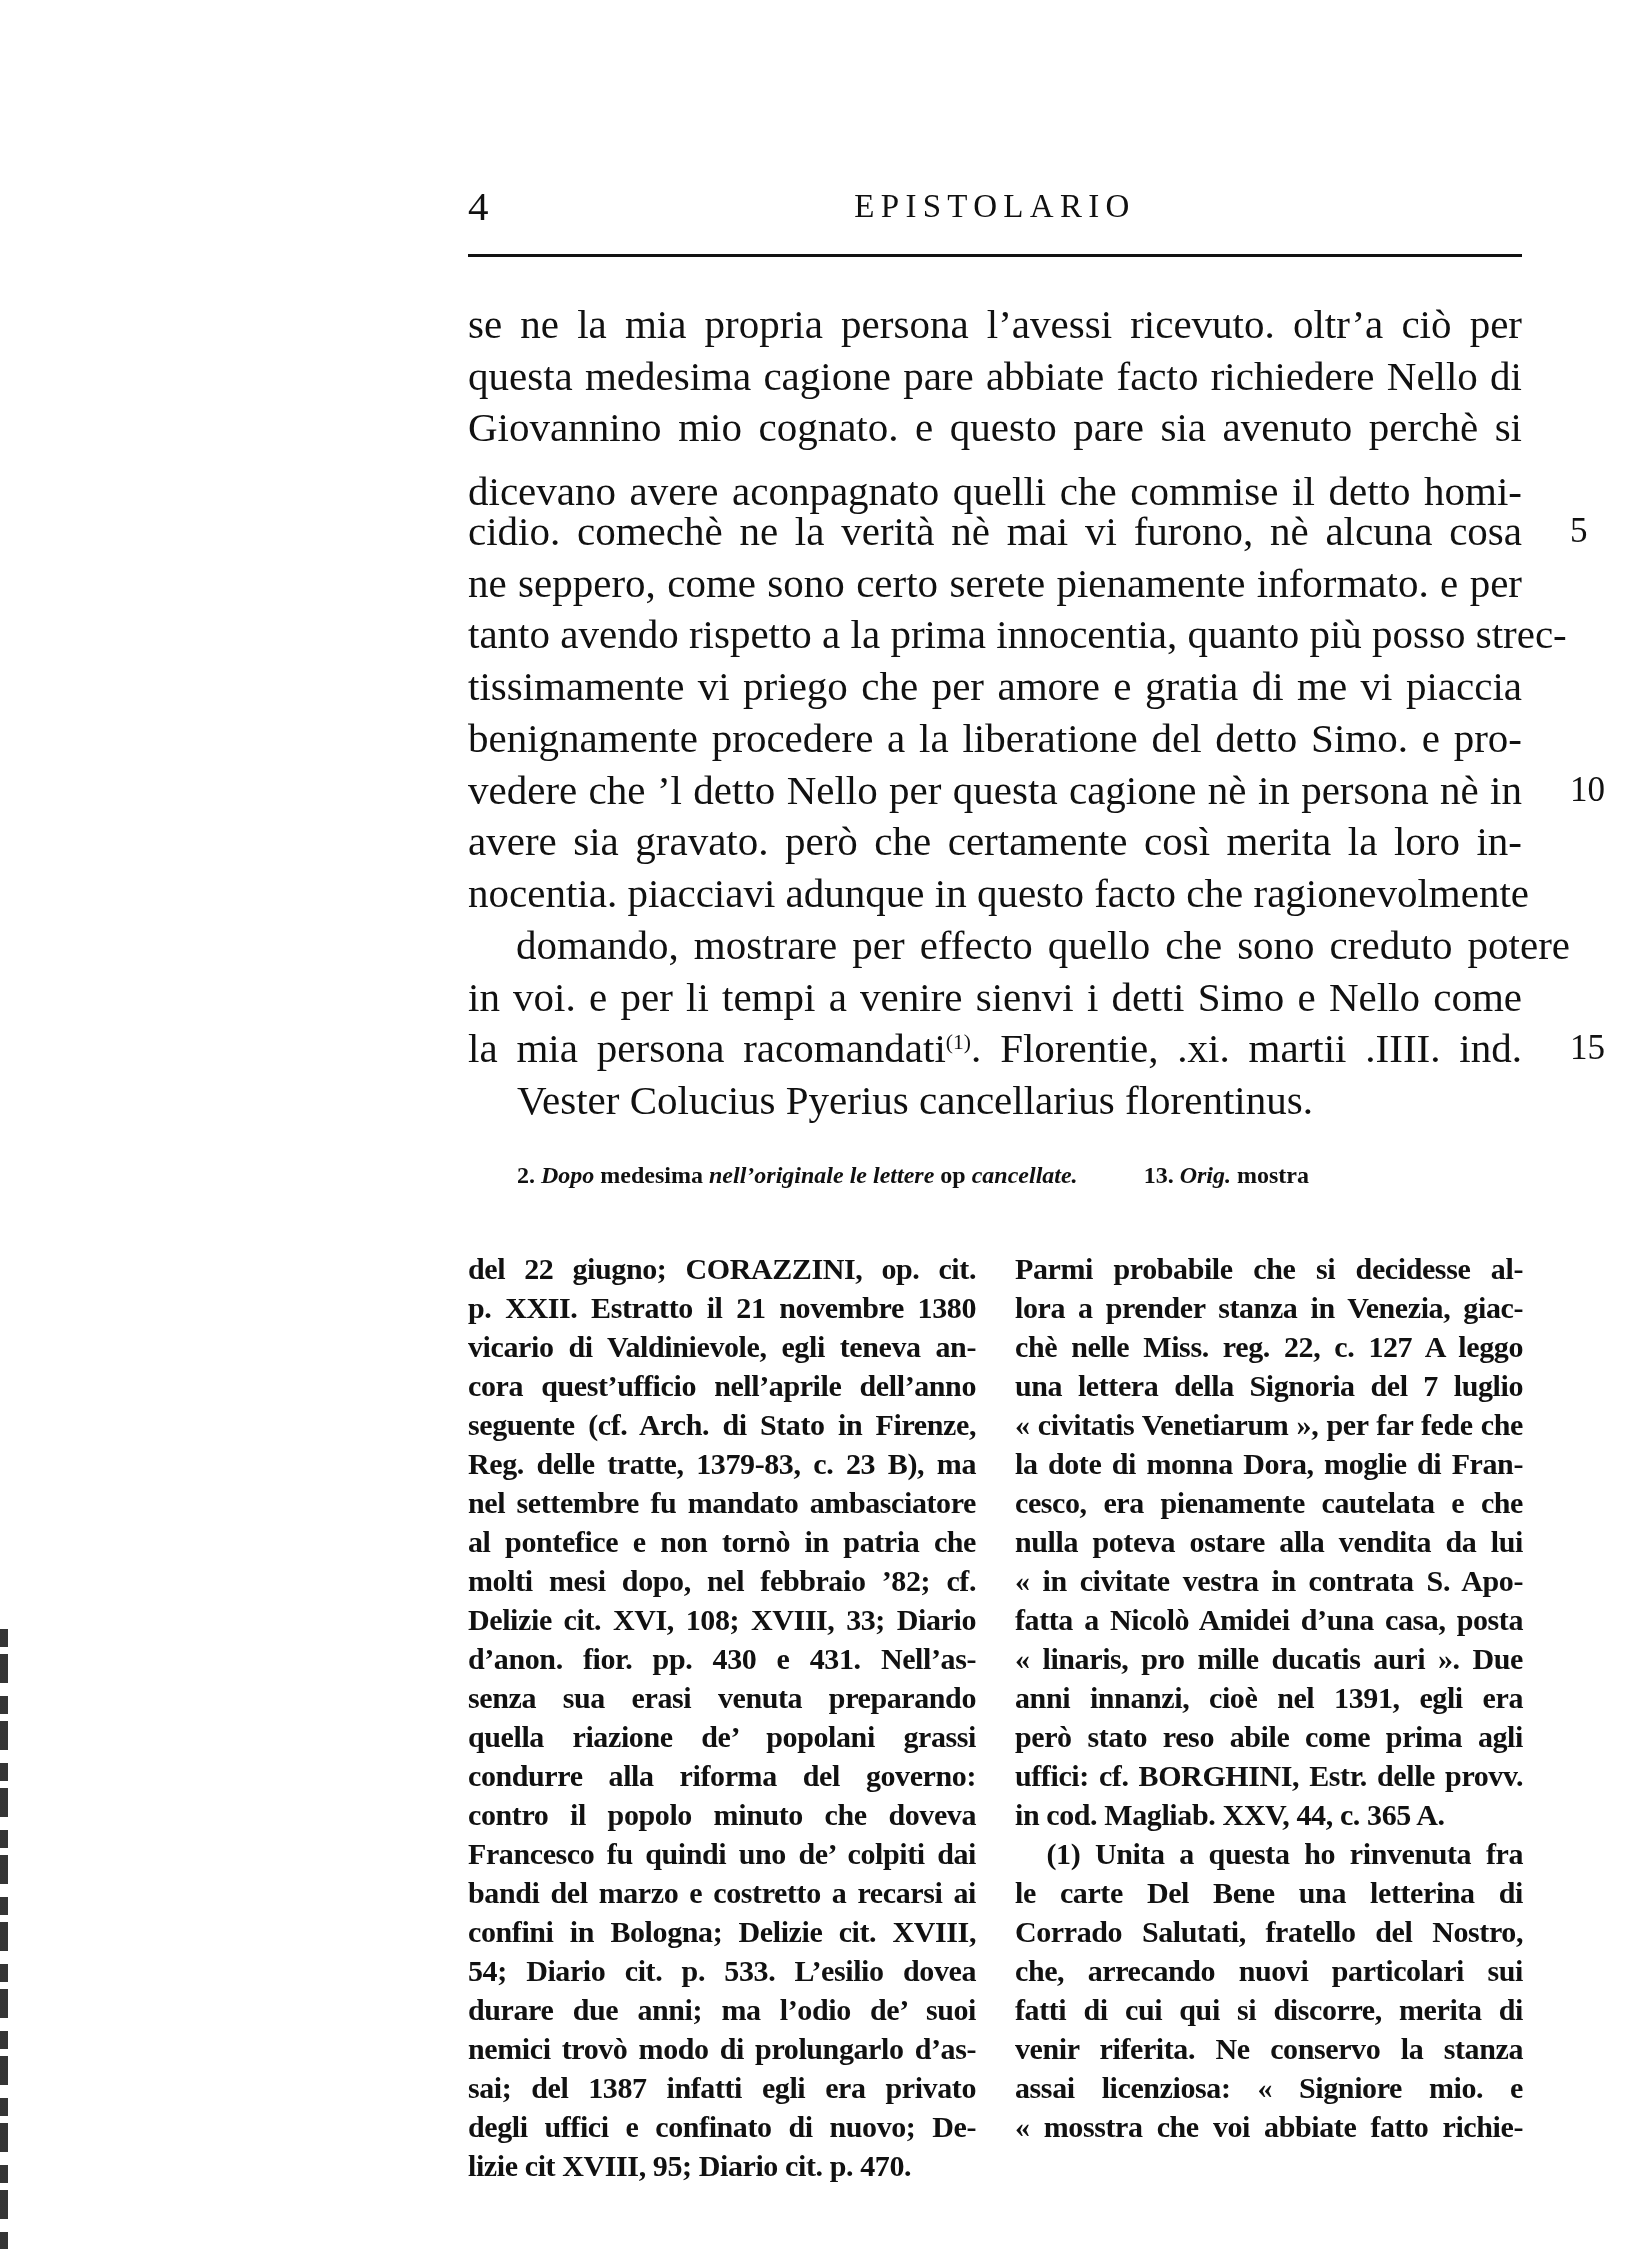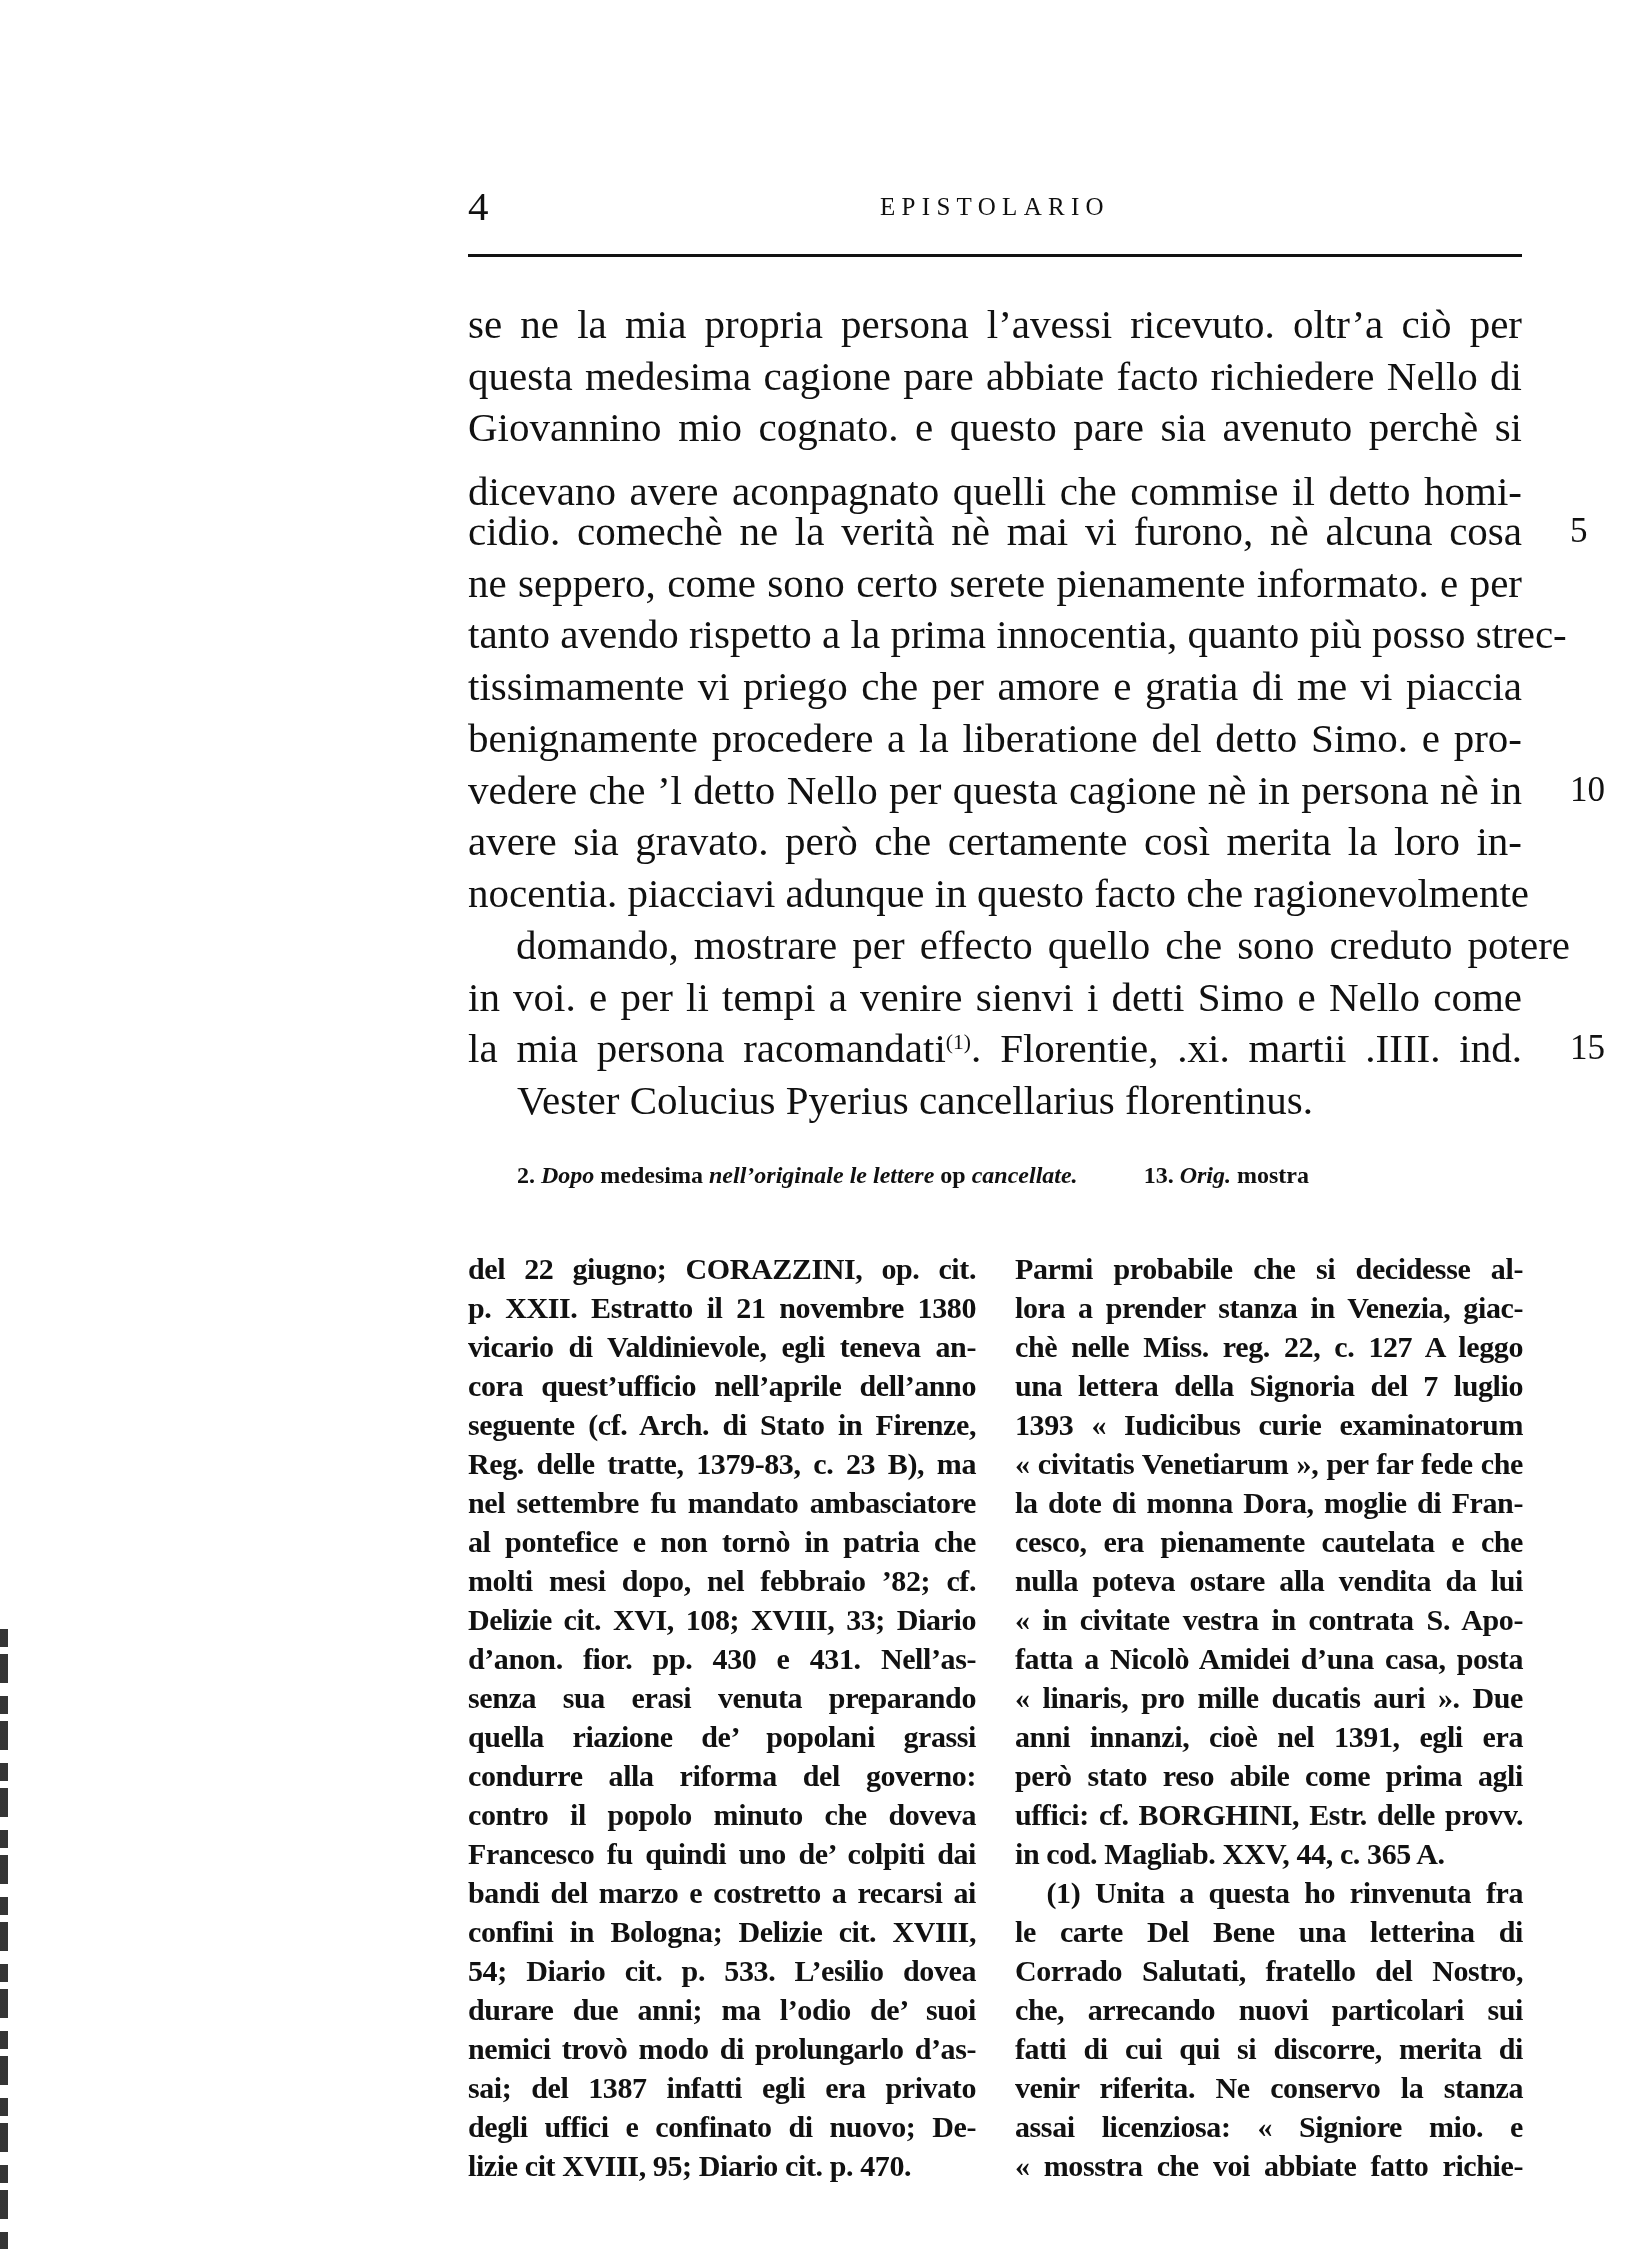--- a/index.html
+++ b/index.html
@@ -1,20 +1,20 @@
 <!DOCTYPE html>
 <html style="font-size:7.2px"><head>
 <meta charset="utf-8">
 <style>
   html, body { margin:0; padding:0; background:#ffffff; }
   body { width:1651px; height:2629px; position:relative; overflow:hidden;
          font-family:"Liberation Serif","DejaVu Serif",serif; color:#111; }
   .abs { position:absolute; }
   #page-number { left:468px; top:182px; font-size:41px; line-height:49px; }
-  #running-title { left:468px; width:1054px; top:182px; font-size:25px; line-height:49px;
+  #running-title { left:468px; width:1054px; top:182px; font-size:33px; line-height:49px;
                    text-align:center; letter-spacing:6.3px; }
   #header-rule { left:468px; top:254px; width:1054px; height:3.1px; background:#111; }
   .body-line { position:absolute; left:468px; width:1054px; font-size:41px; line-height:52px;
                height:52px; white-space:nowrap; text-align:justify; text-align-last:justify; }
   .body-line.sig { left:517px; width:auto; text-align-last:left; }
   .line-no { position:absolute; left:1570px; font-size:35px; line-height:52px; }
   sup { font-size:21.6px; vertical-align:12.6px; line-height:0; }
   #apparatus { left:517px; top:1160px; font-size:24px; line-height:31.5px; white-space:nowrap;
                font-weight:bold; }
   #apparatus i { font-style:italic; }
@@ -96,21 +96,20 @@
       <span class="note-line">nemici trovò modo di prolungarlo d’as-</span>
       <span class="note-line">sai; del 1387 infatti egli era privato</span>
       <span class="note-line">degli uffici e confinato di nuovo; De-</span>
       <span class="note-line end">lizie cit XVIII, 95; Diario cit. p. 470.</span>
     </div>
   <div id="notes-right" class="note-col">
       <span class="note-line">Parmi probabile che si decidesse al-</span>
       <span class="note-line">lora a prender stanza in Venezia, giac-</span>
       <span class="note-line">chè nelle Miss. reg. 22, c. 127 A leggo</span>
       <span class="note-line">una lettera della Signoria del 7 luglio</span>
-      <span class="note-line">1393 « Iudicibus curie examinatorum</span>
       <span class="note-line">« civitatis Venetiarum », per far fede che</span>
       <span class="note-line">la dote di monna Dora, moglie di Fran-</span>
       <span class="note-line">cesco, era pienamente cautelata e che</span>
       <span class="note-line">nulla poteva ostare alla vendita da lui</span>
       <span class="note-line">« in civitate vestra in contrata S. Apo-</span>
       <span class="note-line">fatta a Nicolò Amidei d’una casa, posta</span>
       <span class="note-line">« linaris, pro mille ducatis auri ».  Due</span>
       <span class="note-line">anni innanzi, cioè nel 1391, egli era</span>
       <span class="note-line">però stato reso abile come prima agli</span>
       <span class="note-line">uffici: cf. BORGHINI, Estr. delle provv.</span>

